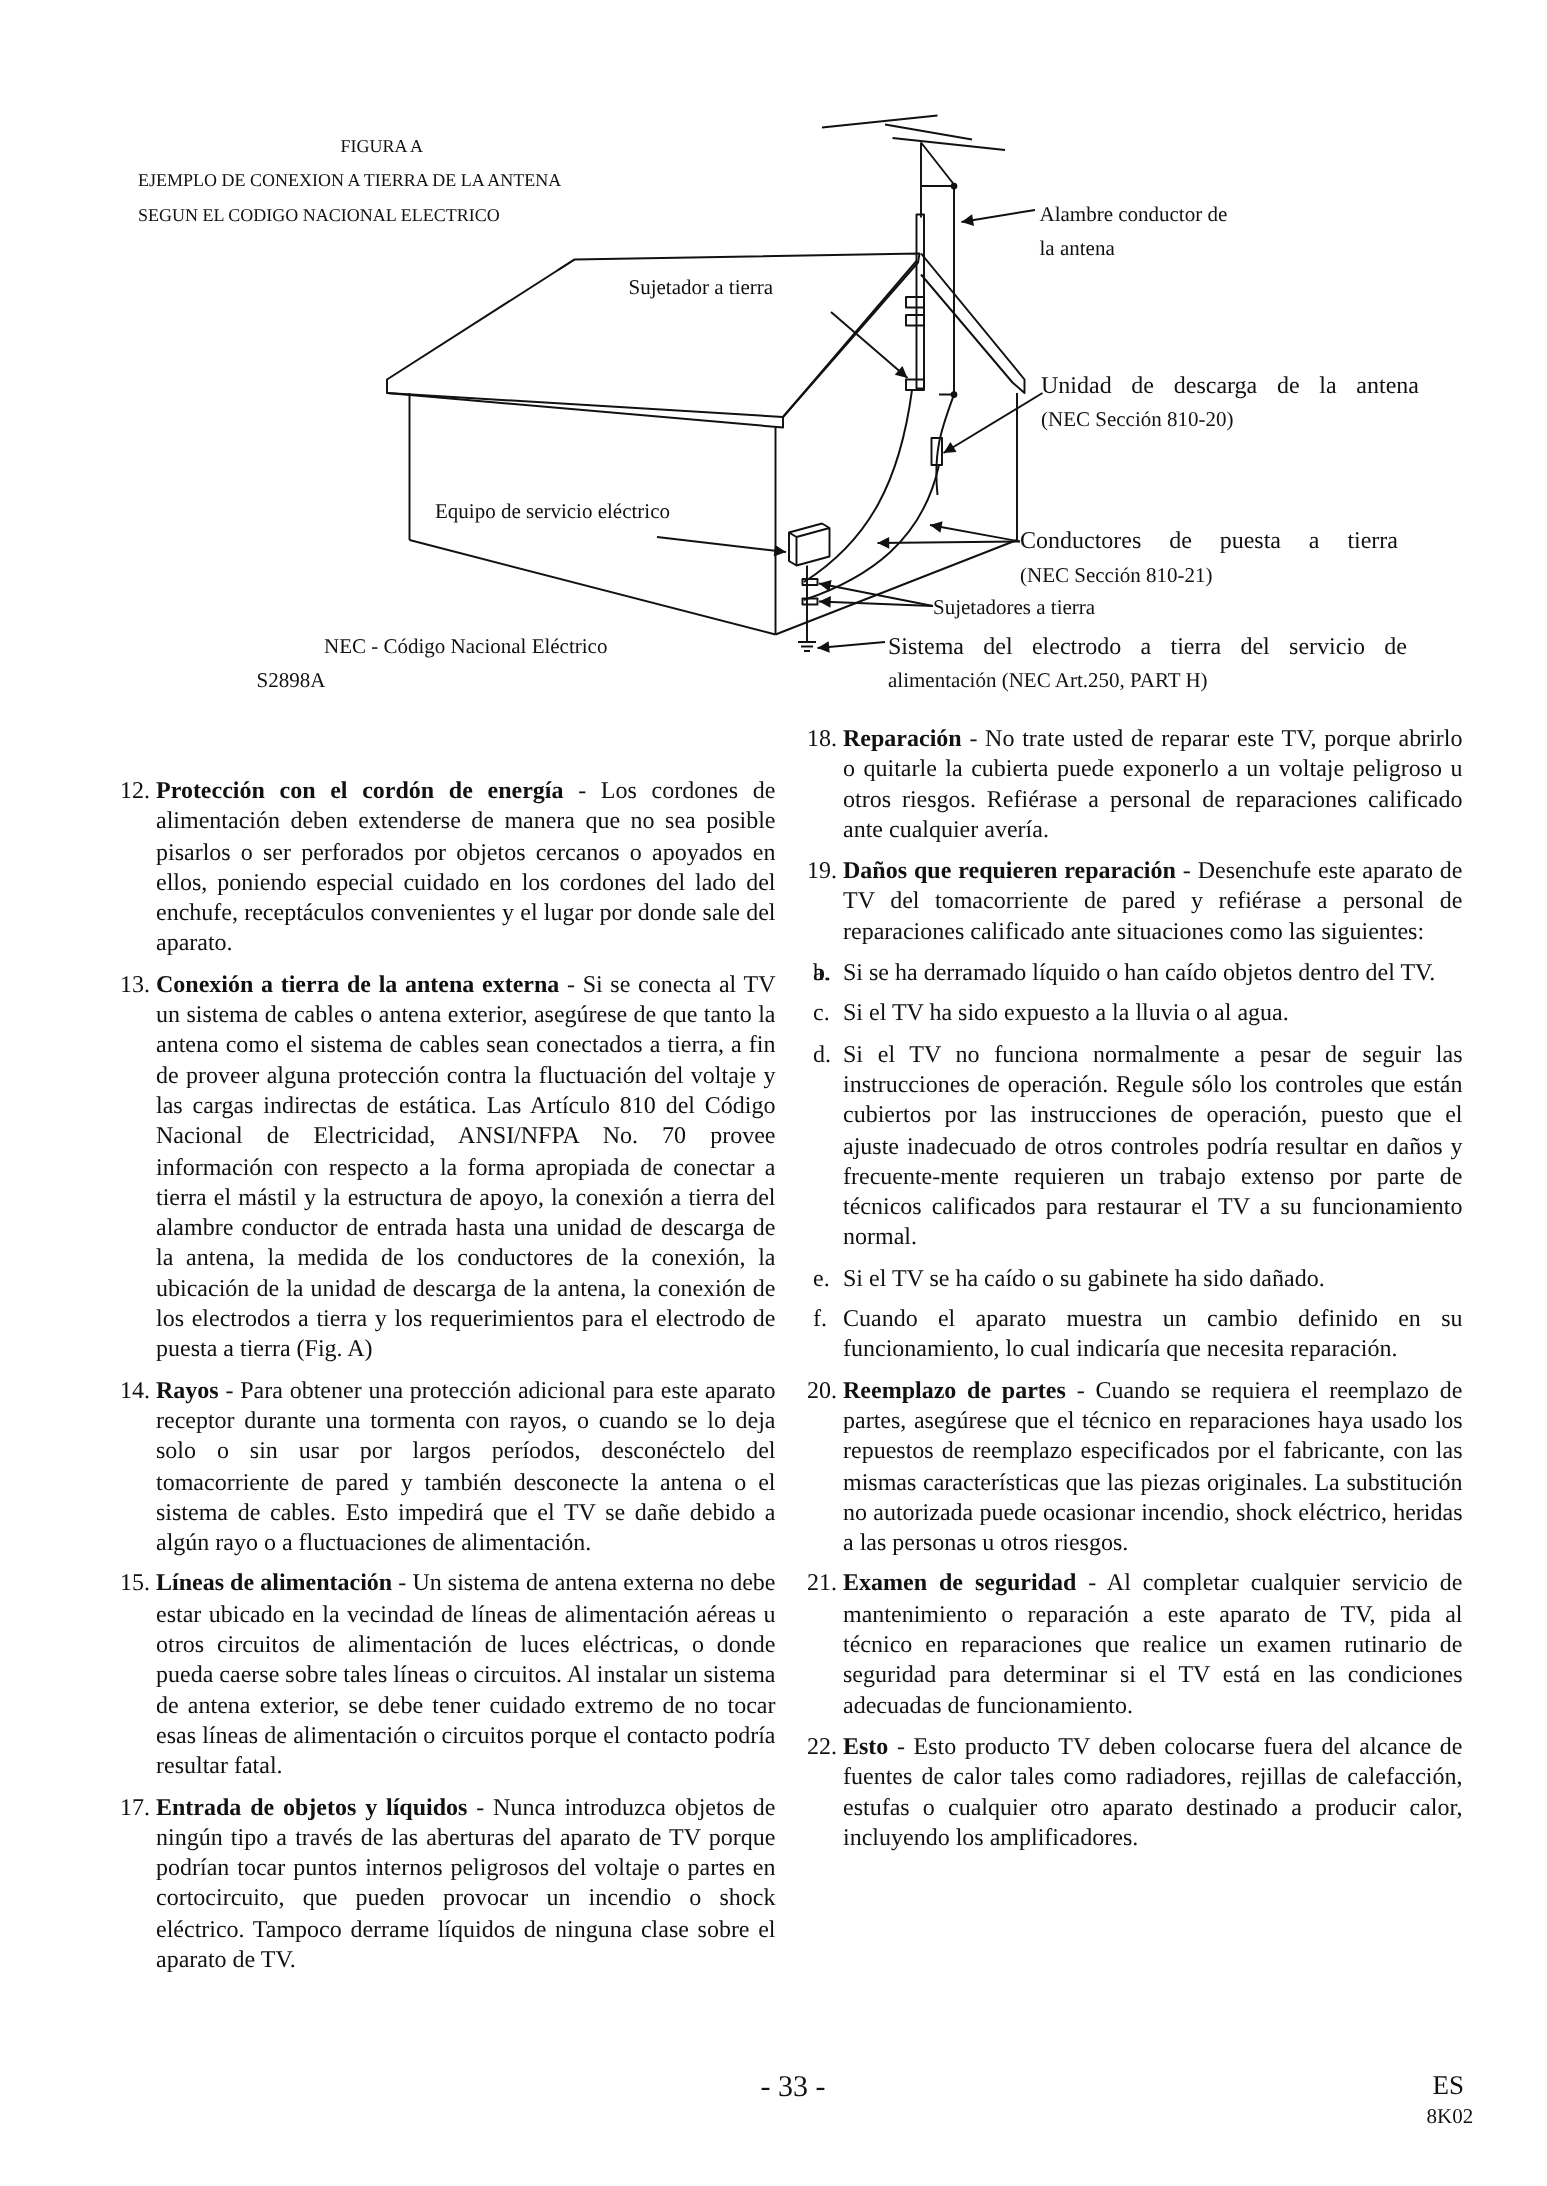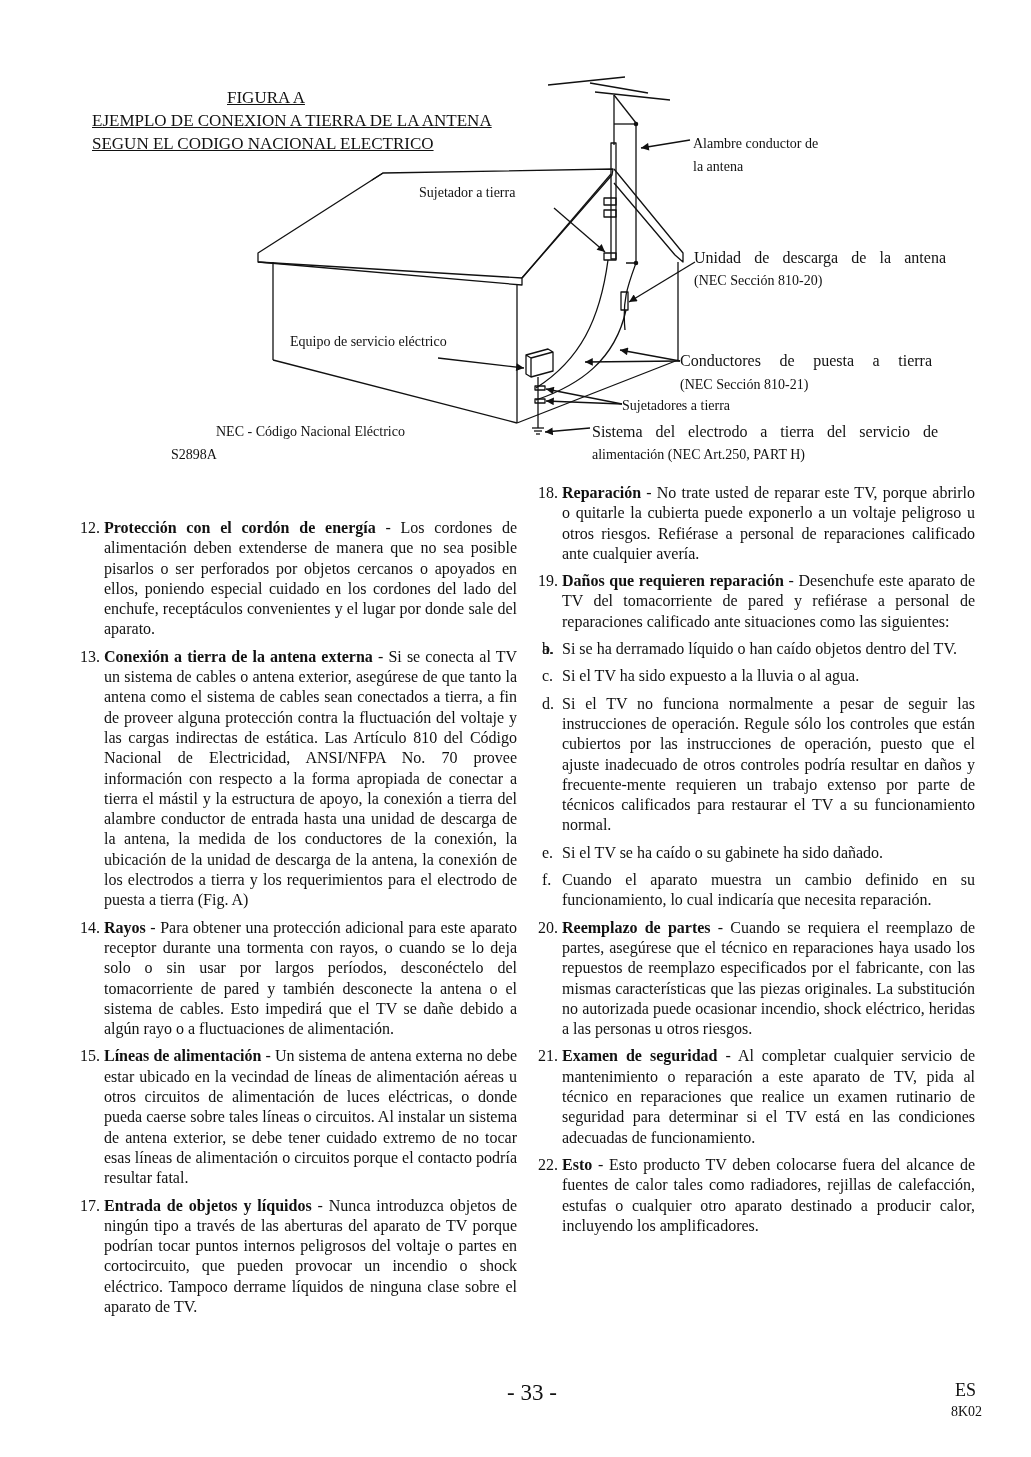--- a/index.html
+++ b/index.html
@@ -1,29 +1,29 @@
 <!DOCTYPE html>
 <html><head>
 <meta charset="utf-8">
 <style>
   html, body { margin: 0; padding: 0; background: #ffffff; }
   body { width: 1031px; height: 1457px; position: relative; overflow: hidden;
          font-family: "Liberation Serif", "DejaVu Serif", serif; color: #111; }
   .abs { position: absolute; }
-  .fig-title { font-size: 17px; line-height: 23px; white-space: nowrap; text-decoration: underline; }
+  .fig-title { font-size: 12px; line-height: 23px; white-space: nowrap; }
   .label { font-size: 14px; line-height: 23px; white-space: nowrap; }
   .label-just { font-size: 16px; line-height: 23px; text-align: justify; text-align-last: justify; }
   svg.diagram { position: absolute; left: 0; top: 0; }
   .col { position: absolute; font-size: 16px; line-height: 20.3px; }
   .item { position: relative; padding-left: 24px; margin-bottom: 7px; text-align: justify; }
   .item .num { position: absolute; left: 0; top: 0; }
   .item .head { font-weight: bold; }
   .sub { position: relative; padding-left: 24px; margin-bottom: 7px; text-align: justify; }
   .sub .letter { position: absolute; left: 4px; top: 0; }
-  .footer { font-size: 23px; }
+  .footer { font-size: 20px; }
 </style>
 </head>
 <body>
 
 <div class="abs fig-title" style="left:227px;top:86px;">FIGURA A</div>
 <div class="abs fig-title" style="left:92px;top:109px;">EJEMPLO DE CONEXION A TIERRA DE LA ANTENA</div>
 <div class="abs fig-title" style="left:92px;top:132px;">SEGUN EL CODIGO NACIONAL ELECTRICO</div>
 
 <svg class="diagram" width="1031" height="470" viewBox="0 0 1031 470">
   <defs>

